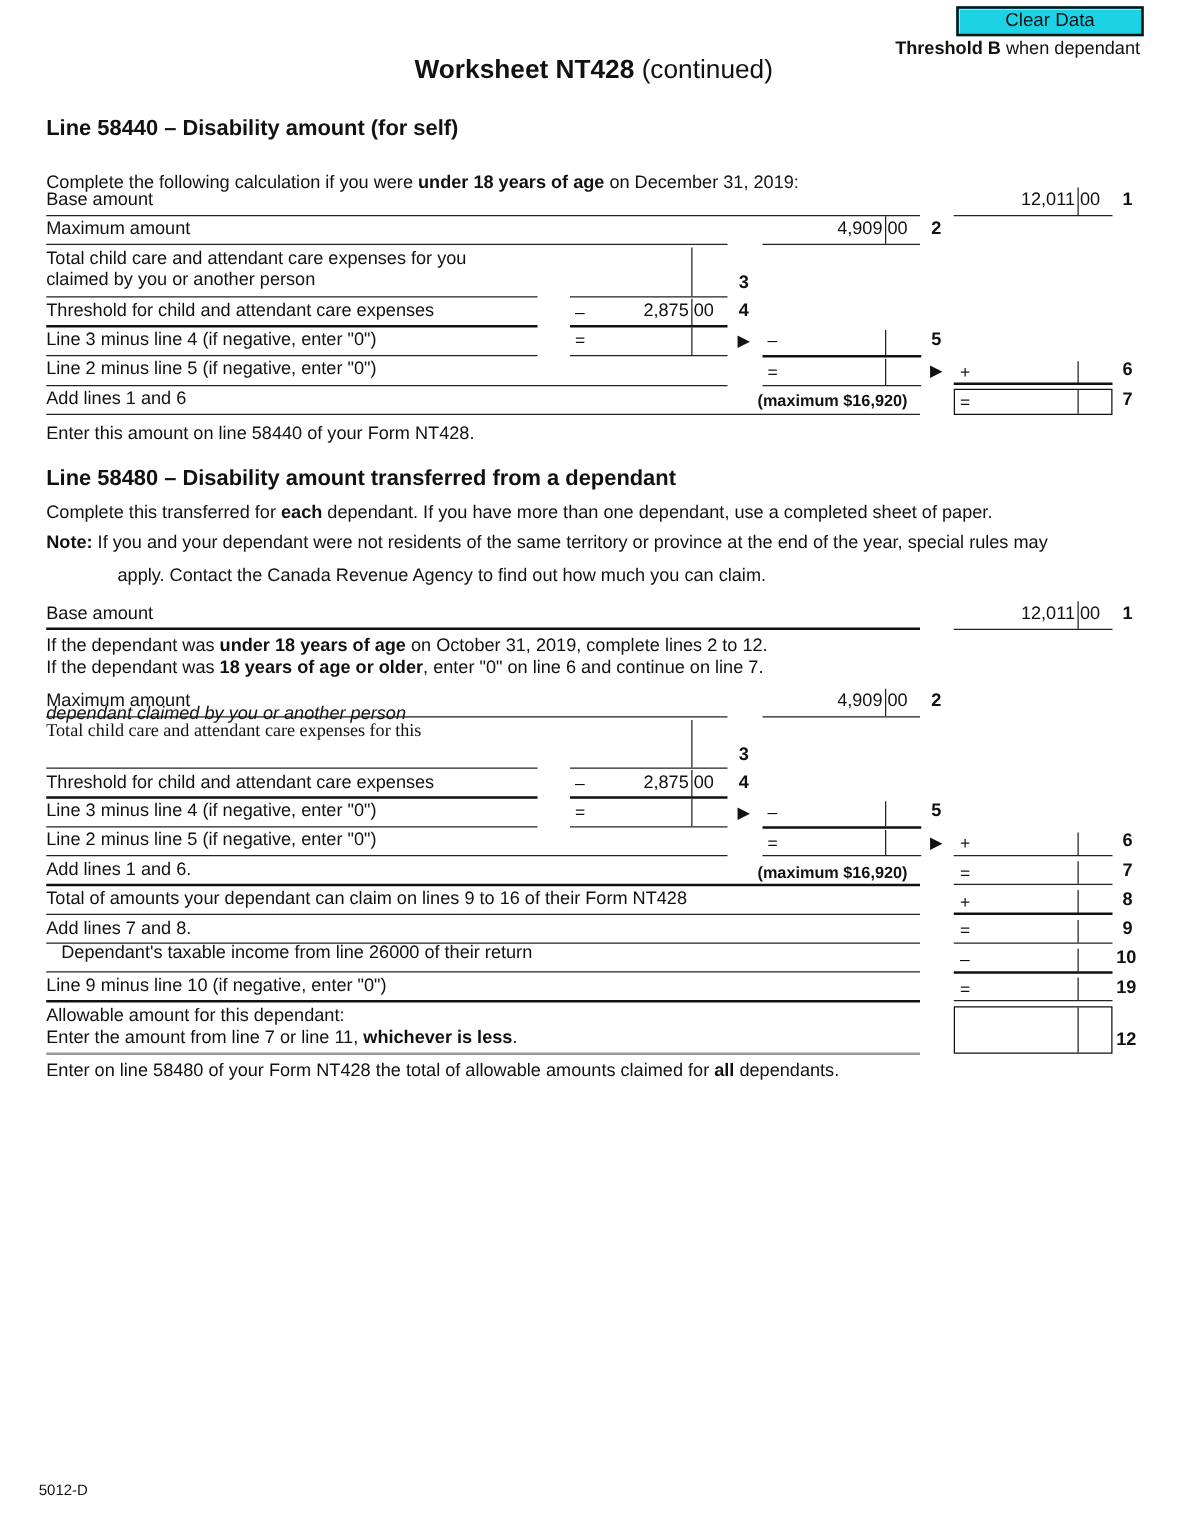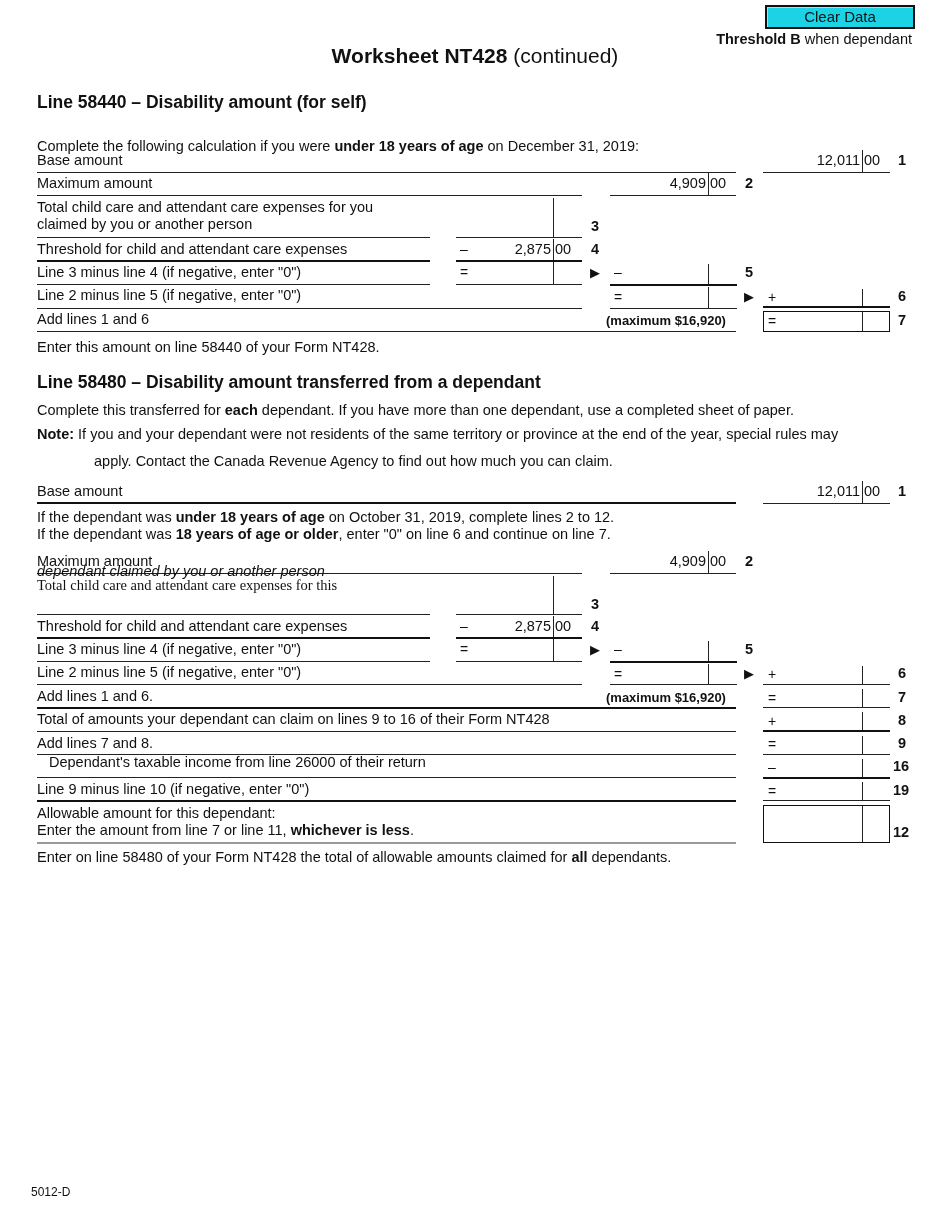--- a/index.html
+++ b/index.html
@@ -192,21 +192,21 @@
 <div class="abs vline" style="left:862px;top:736px;height:18px;"></div>
 <div class="abs hline" style="left:763px;top:754px;width:127px;"></div>
 <div class="abs lnum" style="left:898px;top:735px;">9</div>
 
 <div class="abs label" style="top:754px;margin-left:12px;">Dependant's taxable income from line 26000 of their return</div>
 <div class="abs hline" style="left:37px;top:777px;width:699px;"></div>
 <div class="abs sym" style="left:768px;top:759px;">–</div>
 <input class="field-input" style="left: 782px; top: 758px; width: 76px; height: 18px;">
 <div class="abs vline" style="left:862px;top:759px;height:18px;"></div>
 <div class="abs hline thick" style="left:763px;top:777px;width:127px;"></div>
-<div class="abs lnum" style="left:893px;top:758px;">16</div>
+<div class="abs lnum" style="left:893px;top:758px;">10</div>
 
 <div class="abs label" style="top:781px;">Line 9 minus line 10 (if negative, enter "0")</div>
 <div class="abs hline thick" style="left:37px;top:800px;width:699px;"></div>
 <div class="abs sym" style="left:768px;top:783px;">=</div>
 <input class="field-input" style="left: 782px; top: 782px; width: 76px; height: 18px;">
 <div class="abs vline" style="left:862px;top:782px;height:18px;"></div>
 <div class="abs hline" style="left:763px;top:800px;width:127px;"></div>
 <div class="abs lnum" style="left:893px;top:782px;">19</div>
 
 <div class="abs label" style="top:805px;">Allowable amount for this dependant:</div>

